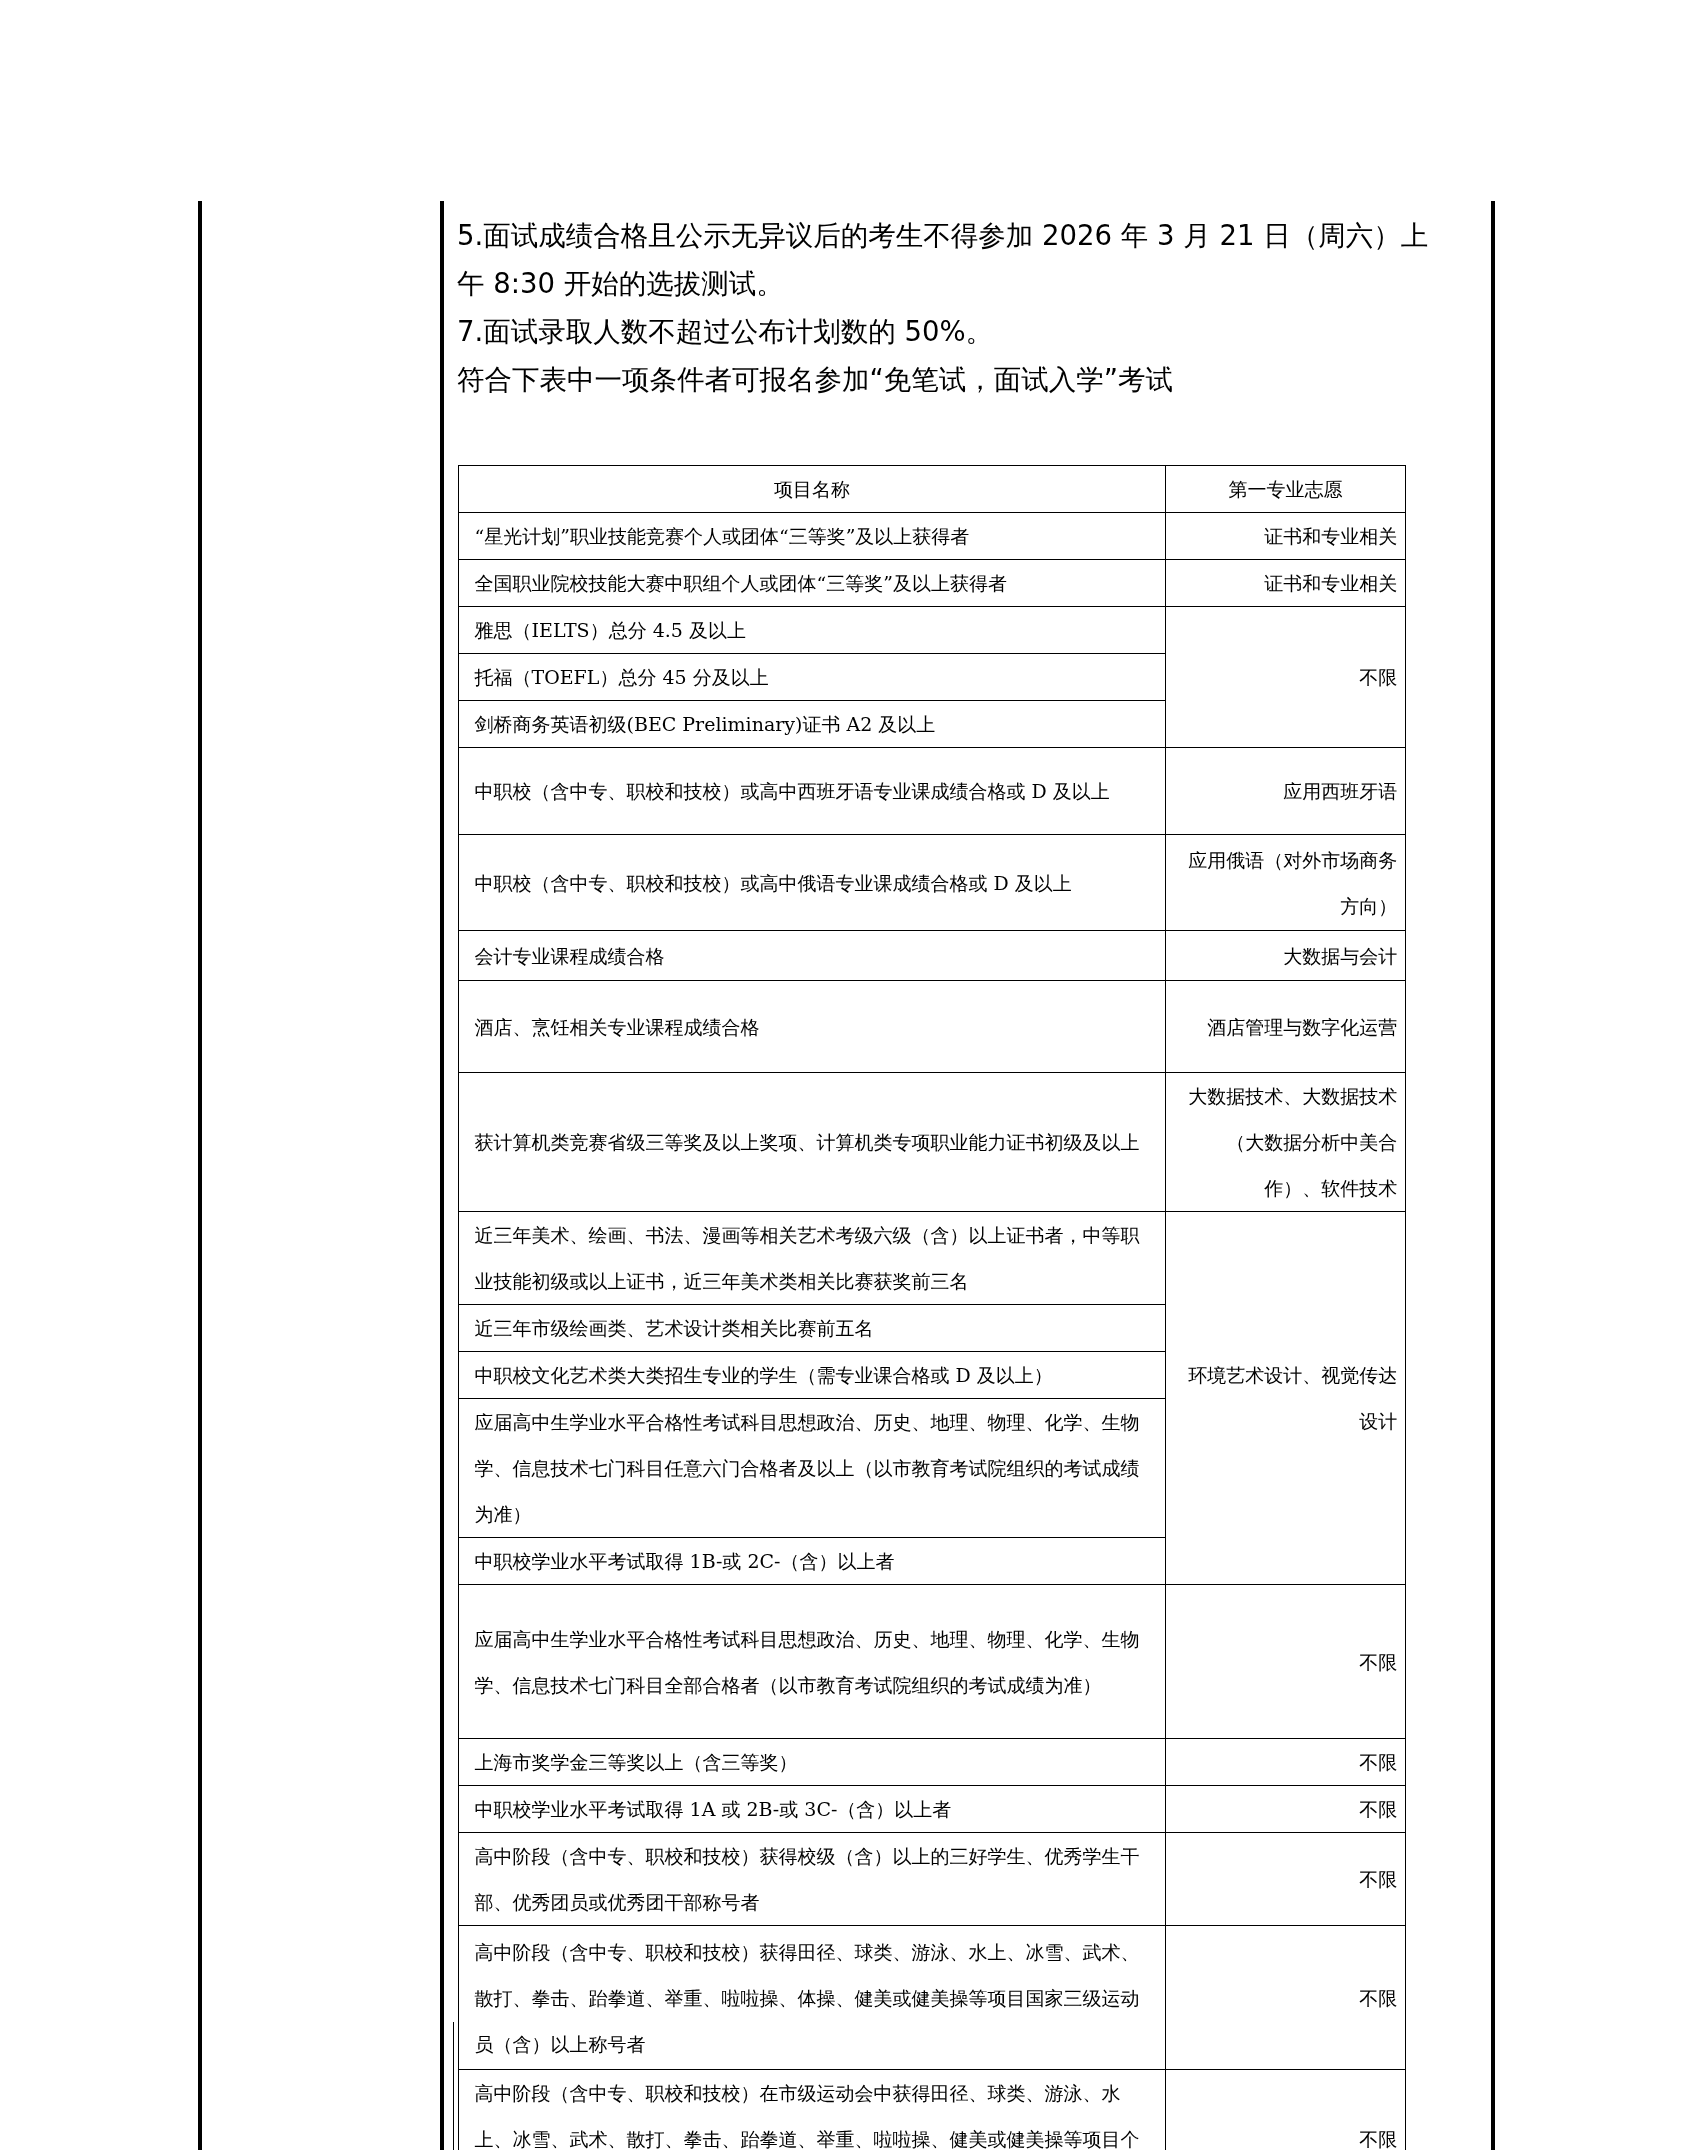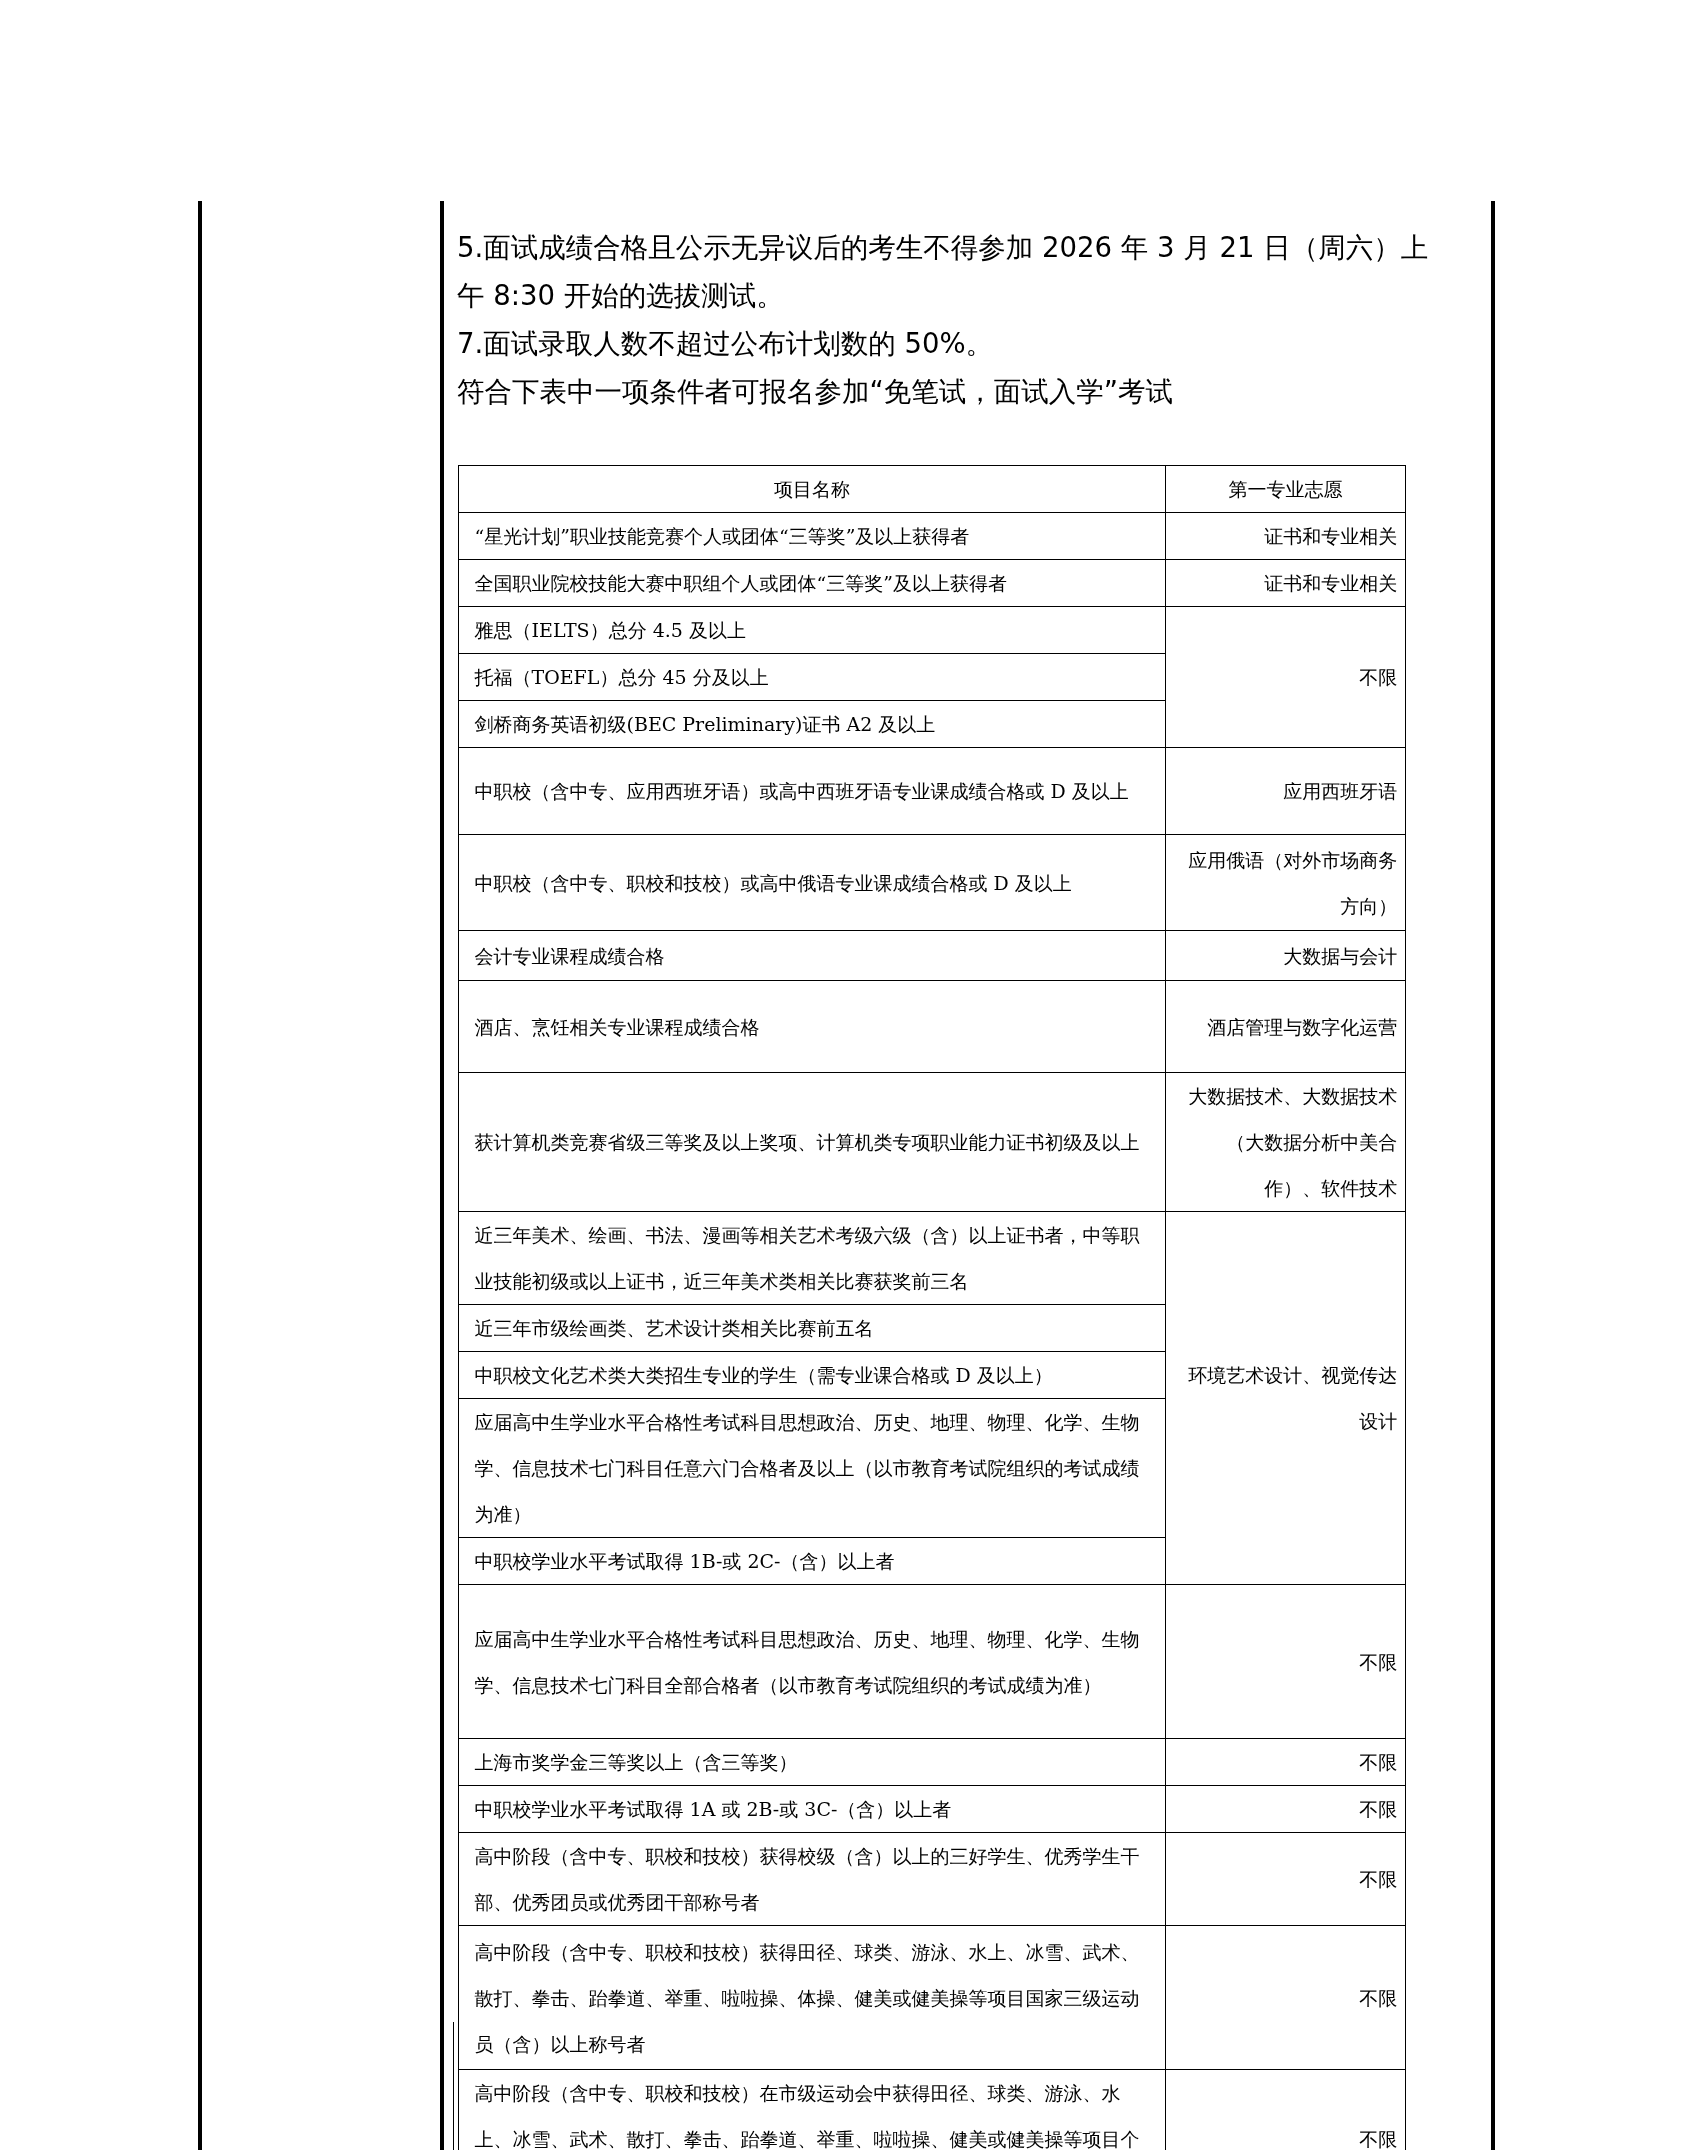--- a/index.html
+++ b/index.html
@@ -7,21 +7,21 @@
   .page { position: absolute; left: 0; top: 0; width: 1707px; height: 2414px; background: #ffffff; }
 
   
   .outer-left { position: absolute; left: 198px; top: 201px; width: 3.9px; height: 1968px; background: #000; }
   .outer-mid  { position: absolute; left: 440px; top: 201px; width: 3.9px; height: 1968px; background: #000; }
   .outer-mid2 { position: absolute; left: 453px; top: 2022px; width: 1.3px; height: 148px; background: #000; }
   .outer-right{ position: absolute; left: 1491px; top: 201px; width: 3.9px; height: 1968px; background: #000; }
 
   
   .intro { position: absolute; left: 457px; top: 211px; width: 1032px;
-           font-family: "DejaVu Sans", sans-serif; font-size: 27.5px; line-height: 48px; color: #000; margin-top: 12px; }
+           font-family: "DejaVu Sans", sans-serif; font-size: 27.5px; line-height: 48px; color: #000; }
   .intro p { margin: 0; white-space: nowrap; }
 
   
   .req { position: absolute; left: 458px; top: 465px; border-collapse: collapse; table-layout: fixed;
          font-family: "DejaVu Serif", serif; font-size: 19px; color: #000; }
   .req td, .req th { border: 1.7px solid #000; padding: 0 15.5px; vertical-align: middle; line-height: 46px; font-weight: normal; }
   .req th { }
   .req td.cond { text-align: left; }
   .req td.major { text-align: right; padding: 0 7.7px; }
   .req col.c1 { width: 707px; }
@@ -66,21 +66,21 @@
       <td class="cond">雅思（IELTS）总分 4.5 及以上</td>
       <td class="major" rowspan="3">不限</td>
     </tr>
     <tr style="height:46px">
       <td class="cond">托福（TOEFL）总分 45 分及以上</td>
     </tr>
     <tr style="height:46px">
       <td class="cond">剑桥商务英语初级(BEC Preliminary)证书 A2 及以上</td>
     </tr>
     <tr style="height:87px">
-      <td class="cond">中职校（含中专、应用西班牙语）或高中西班牙语专业课成绩合格或 D 及以上</td>
+      <td class="cond">中职校（含中专、职校和技校）或高中西班牙语专业课成绩合格或 D 及以上</td>
       <td class="major">应用西班牙语</td>
     </tr>
     <tr style="height:96px">
       <td class="cond">中职校（含中专、职校和技校）或高中俄语专业课成绩合格或 D 及以上</td>
       <td class="major">应用俄语（对外市场商务方向）</td>
     </tr>
     <tr style="height:50px">
       <td class="cond">会计专业课程成绩合格</td>
       <td class="major">大数据与会计</td>
     </tr>

